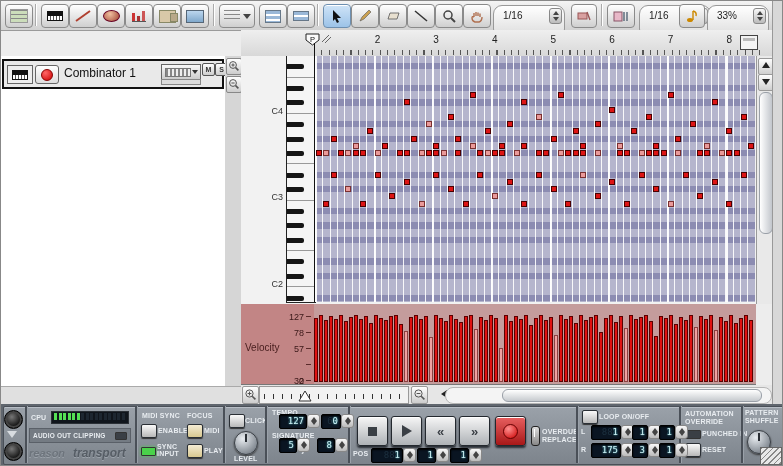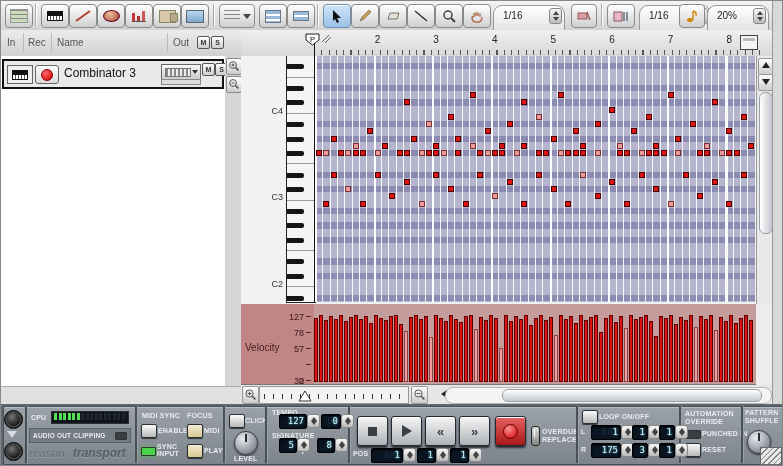--- a/index.html
+++ b/index.html
@@ -262,48 +262,37 @@
     <div class="tb-btn" style="left:678px;width:24px;top:3px">
       <div class="icon-center">
         <svg width="12" height="14">
             <ellipse cx="4" cy="11" rx="3" ry="2" fill="#c80"></ellipse>
             <line x1="7" y1="11" x2="7" y2="2" stroke="#c80" stroke-width="1.4"></line>
             <path d="M7 2 q4 1 3 5" fill="none" stroke="#c80" stroke-width="1.4"></path>
           </svg>
         </div>
     </div>
     <div class="tb-sel" style="left:706px;width:62px">
-      <span>20%</span>
+      <span>33%</span>
       <div class="stp"></div>
     </div>
   </div>
 
-  <div class="trackheader">
-    <span style="left:6px">In</span>
-    <div class="hd-sep" style="left:22px"></div>
-    <span style="left:27px">Rec</span>
-    <div class="hd-sep" style="left:50px"></div>
-    <span style="left:56px">Name</span>
-    <div class="hd-sep" style="left:166px"></div>
-    <span style="left:172px">Out</span>
-    <span class="minibadge" style="position:absolute;left:196px;top:6px">M</span>
-    <span class="minibadge" style="position:absolute;left:210px;top:6px">S</span>
-  </div>
 
   <div class="tracklist">
     <div class="trackrow">
       <div style="position:absolute;left:3px;top:4px;width:24px;height:17px;border:1px solid #666;background:#eee">
         <div class="icon-center">
             <div class="mini-keys"></div>
           </div>
       </div>
       <div style="position:absolute;left:31px;top:4px;width:22px;height:17px;border:1px solid #666;border-radius:3px;background:linear-gradient(#fff,#ddd)">
         <div style="width:10px;height:10px;border-radius:50%;background:radial-gradient(circle at 35% 30%,#f66,#c00);border:1px solid #800;margin:3px auto"></div>
       </div>
-      <span style="position:absolute;left:60px;top:5px;font-size:12px;color:#111">Combinator 3</span>
+      <span style="position:absolute;left:60px;top:5px;font-size:12px;color:#111">Combinator 1</span>
       <div style="position:absolute;left:157px;top:3px;width:38px;height:14px;border:1px solid #666;background:linear-gradient(#f8f8f8,#ccc)">
         <div style="position:absolute;left:3px;top:3px;width:24px;height:7px;background:repeating-linear-gradient(90deg,#888 0 2px,#eee 2px 4px);border:1px solid #777"></div>
         <div style="position:absolute;right:2px;top:5px;width:0;height:0;border-left:3px solid transparent;border-right:3px solid transparent;border-top:4px solid #333"></div>
       </div>
       <span class="minibadge" style="position:absolute;left:198px;top:2px">M</span>
       <span class="minibadge" style="position:absolute;left:198px;top:2px;left:211px">S</span>
       <div style="position:absolute;left:157px;top:18px;width:38px;height:4px;border:1px solid #888;background:#ddd"></div>
     </div>
   </div>
   <div class="listzoomcol">

